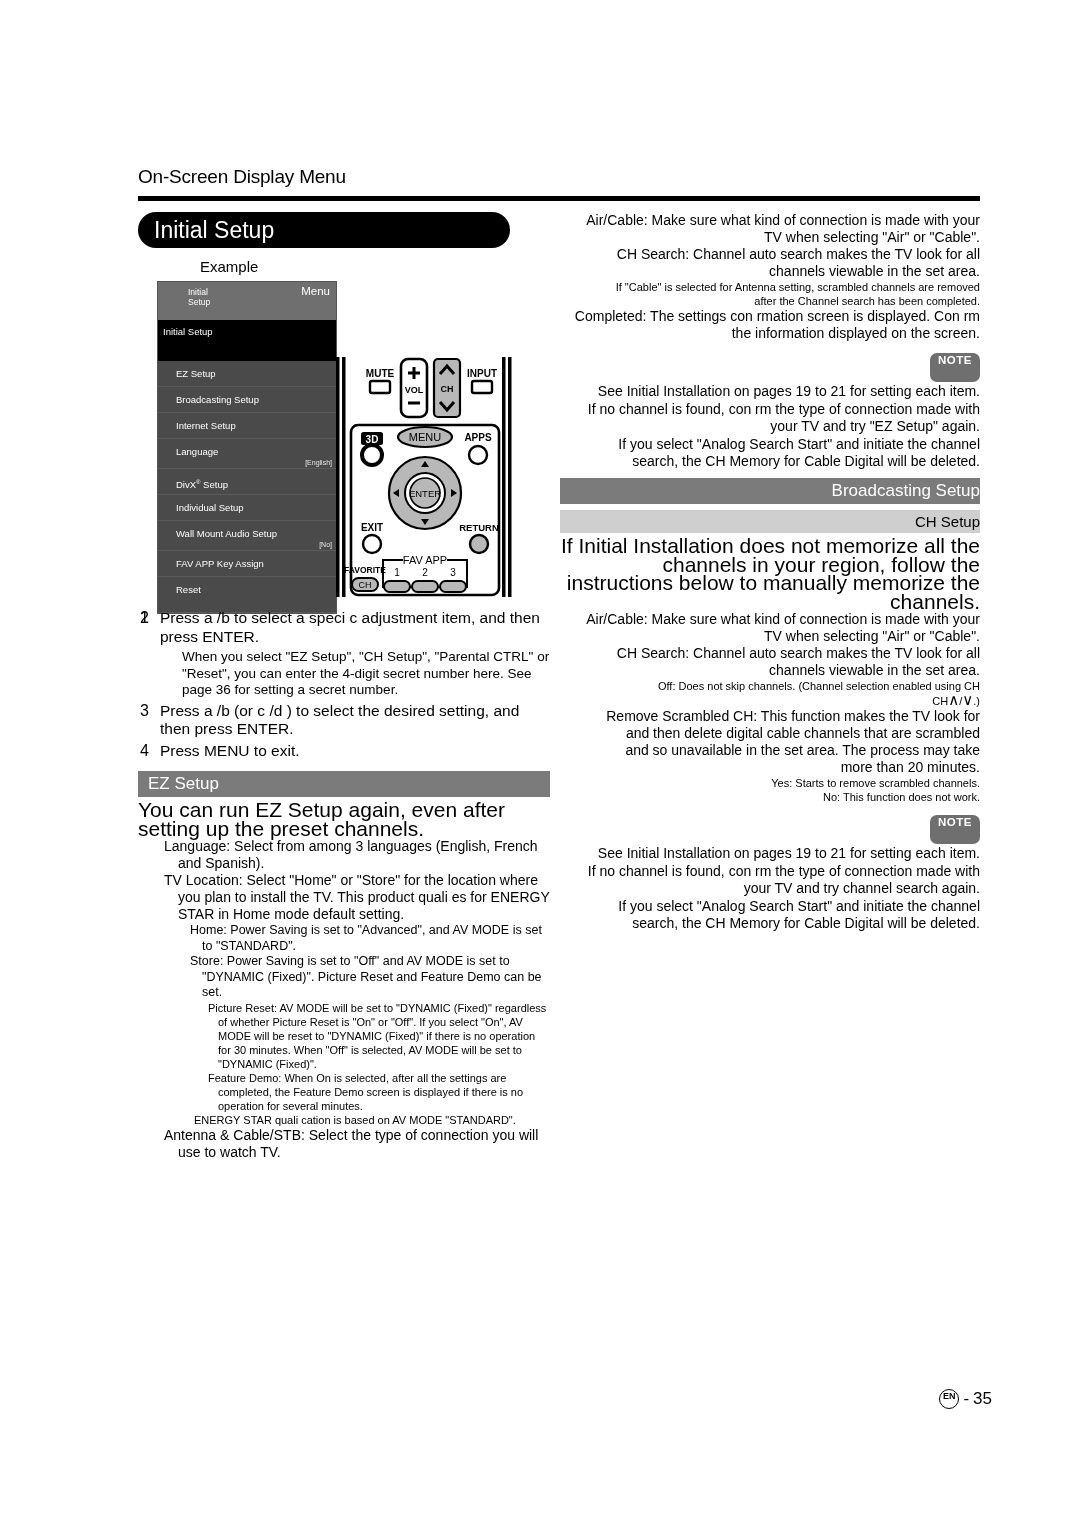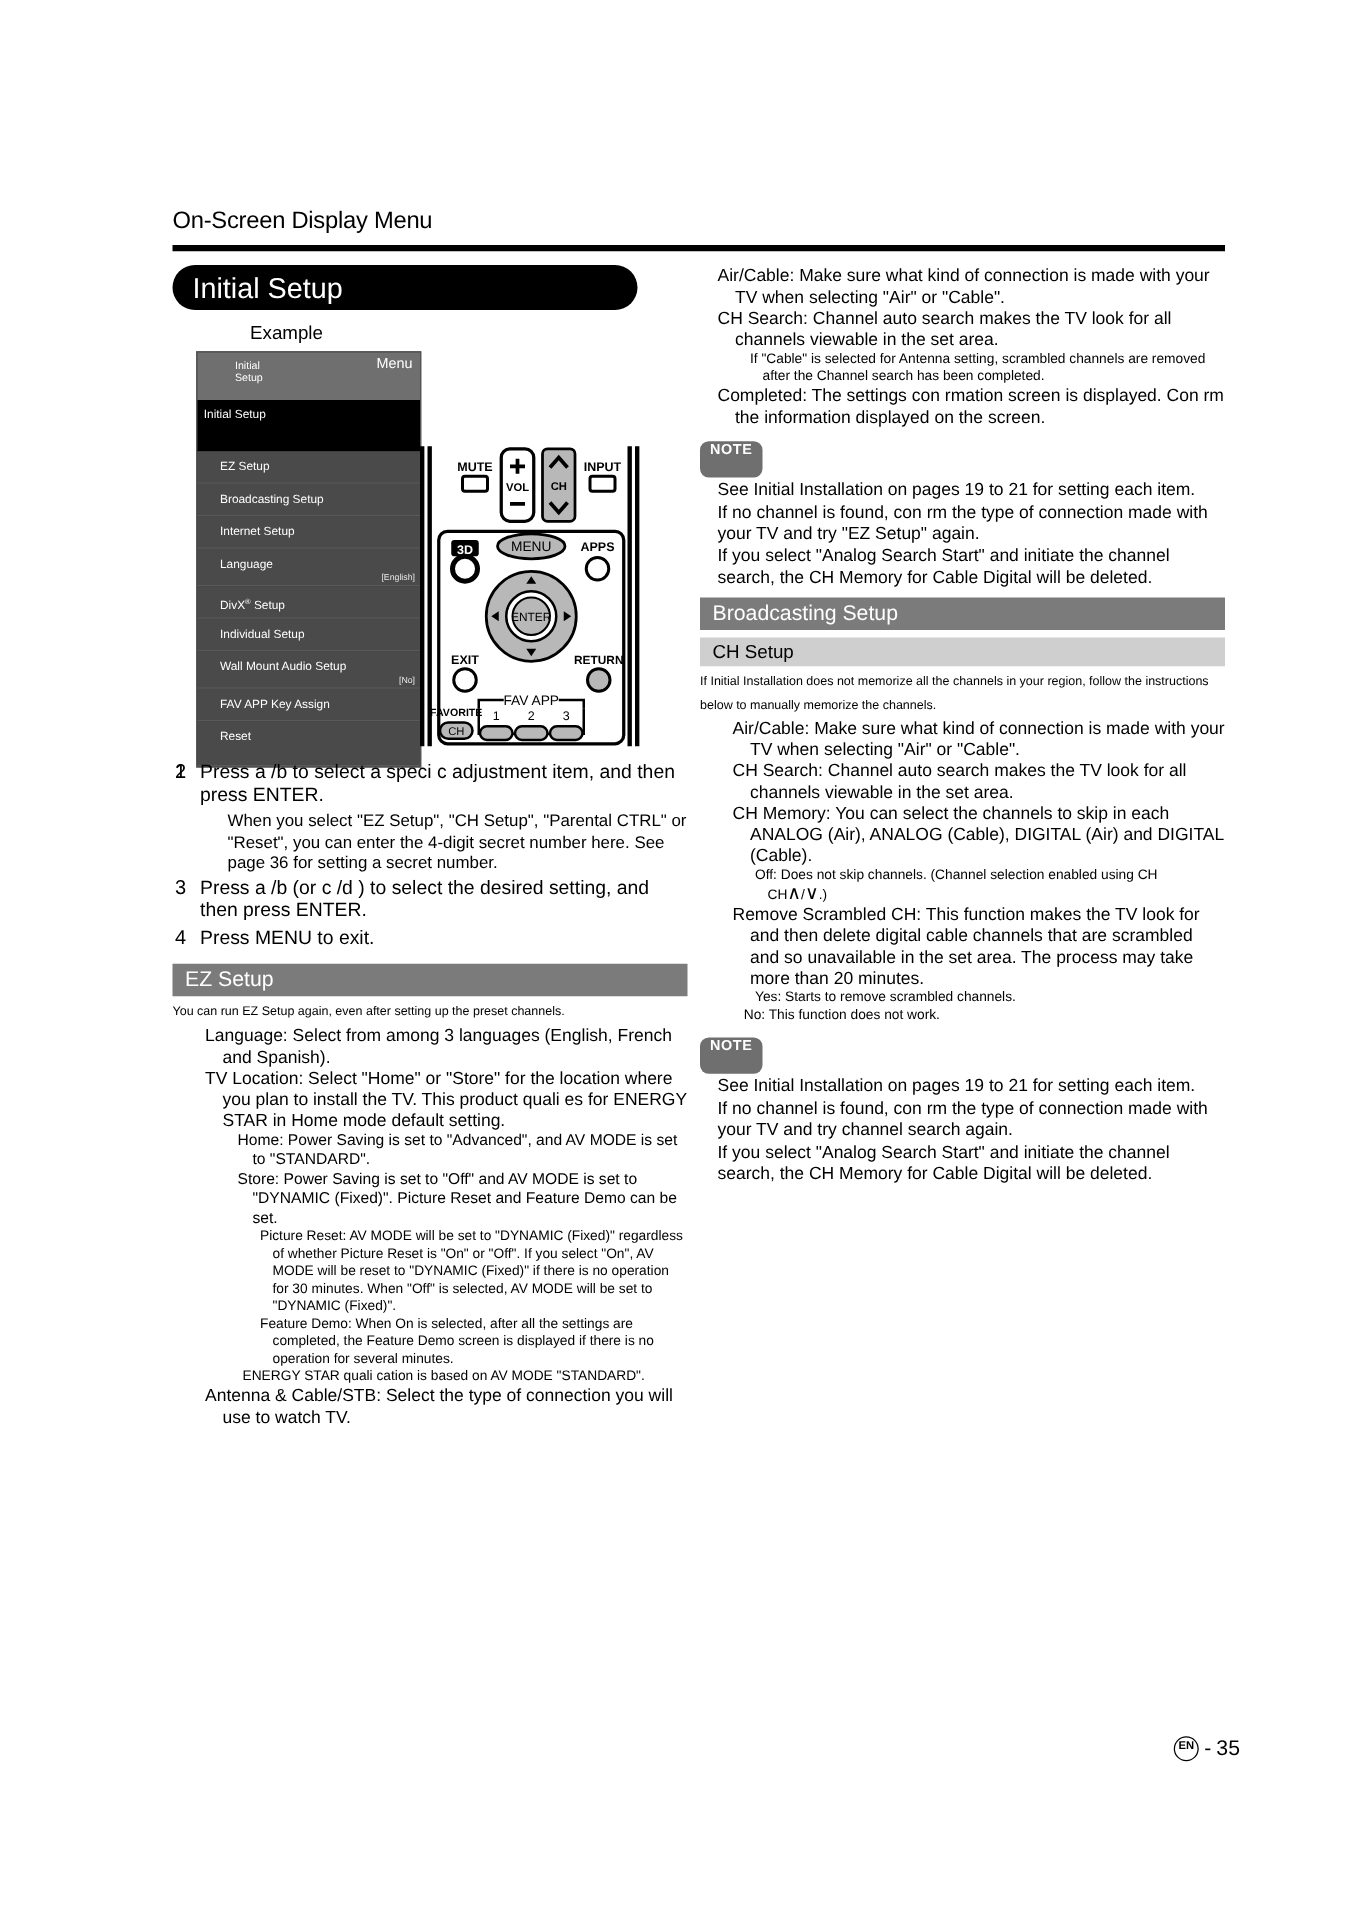--- a/index.html
+++ b/index.html
@@ -46,20 +46,21 @@
     position: absolute;
     left: 138px;
     top: 212px;
     width: 412px;
   }
   .col-right {
     position: absolute;
     left: 560px;
     top: 212px;
     width: 420px;
+    text-align: right;
   }
 
   .pill-title {
     background: #000;
     color: #fff;
     border-radius: 999px;
     height: 36px;
     line-height: 36px;
     padding: 0 0 0 16px;
     font-size: 23px;
@@ -160,21 +161,21 @@
     color: #000000;
     font-size: 15px;
     height: 23px;
     line-height: 23px;
     padding-left: 10px;
     box-sizing: border-box;
   }
 
   
   .p1 {
-    font-size: 10px;
+    font-size: 21px;
     line-height: 18.5px;
     margin: 4px 0 0 0;
   }
   .lvl1 {
     font-size: 14px;
     line-height: 17px;
     margin: 0 0 0 26px;
     text-indent: -14px;
     padding-left: 14px;
   }
@@ -426,21 +427,20 @@
     </div>
 
     <div class="spacer-sm"></div>
 
     <div class="sec-bar">Broadcasting Setup</div>
     <div style="height:6px;"></div>
     <div class="sub-bar">CH Setup</div>
     <div class="p1">If Initial Installation does not memorize all the channels in your region, follow the instructions below to manually memorize the channels.</div>
     <div class="lvl1">Air/Cable: Make sure what kind of connection is made with your TV when selecting "Air" or "Cable".</div>
     <div class="lvl1">CH Search: Channel auto search makes the TV look for all channels viewable in the set area.</div>
-    <div class="lvl1">CH Memory: You can select the channels to skip in each ANALOG (Air), ANALOG (Cable), DIGITAL (Air) and DIGITAL (Cable).</div>
 
 
     <div class="lvl3" style="margin-left:44px;">
       <span>Off: Does not skip channels. (Channel selection enabled using CH</span><br>
       <span>CH</span><span class="ic" style="font-size:15px;">∧</span><span>/</span><span class="ic" style="font-size:15px;">∨</span><span>.)</span>
     </div>
 
     <div class="lvl1">Remove Scrambled CH: This function makes the TV look for and then delete digital cable channels that are scrambled and so unavailable in the set area. The process may take more than 20 minutes.</div>
     <div class="lvl3" style="margin-left:44px;">Yes: Starts to remove scrambled channels.</div>
     <div class="lvl3" style="margin-left:35px;">No: This function does not work.</div>

